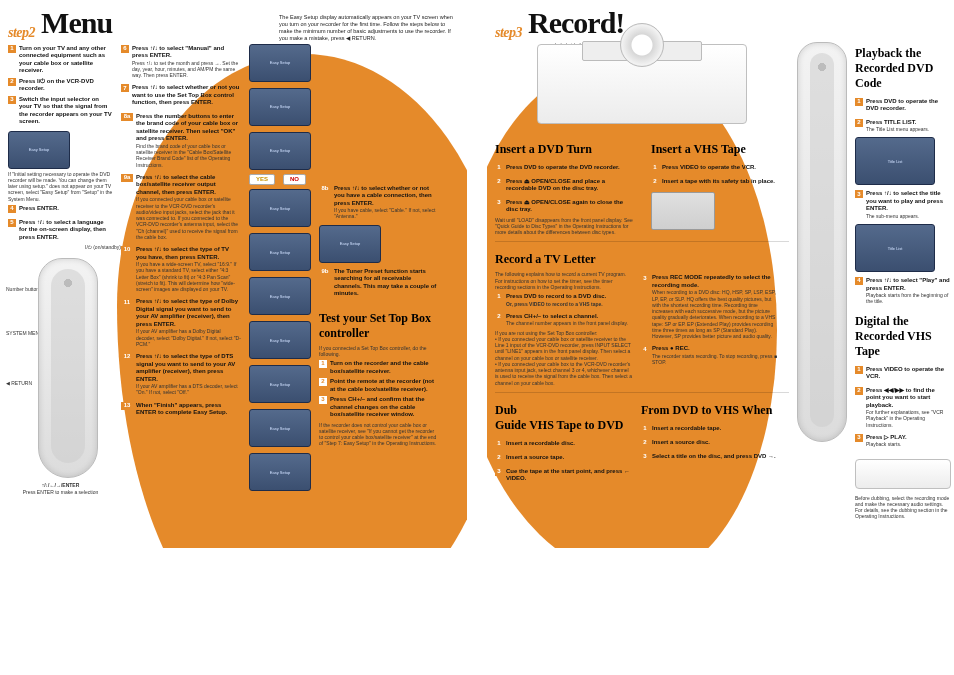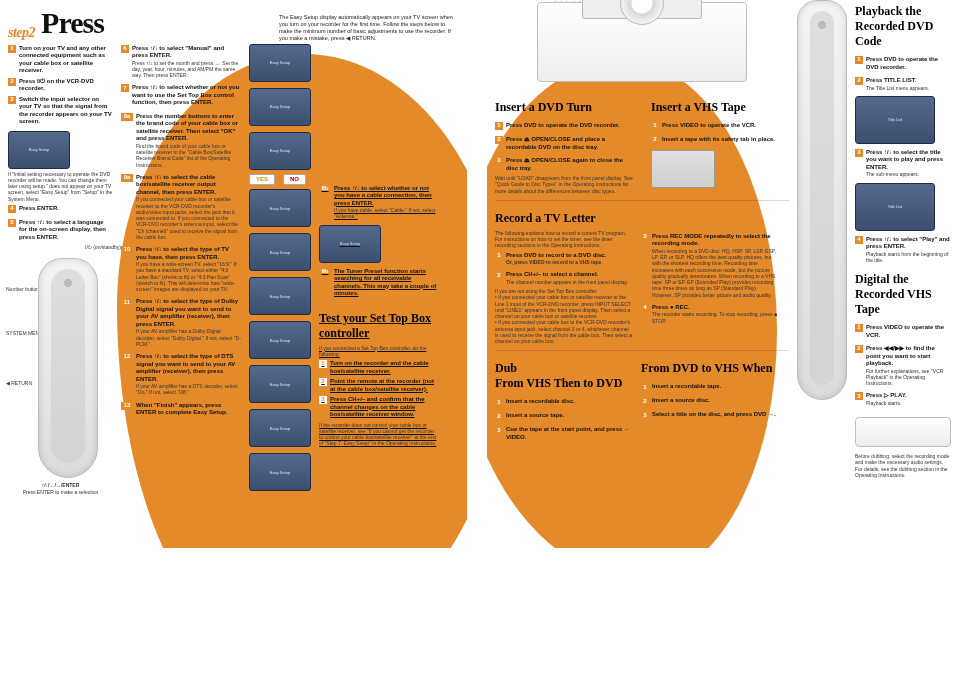--- a/index.html
+++ b/index.html
@@ -138,21 +138,21 @@
 <body>
 
 <div class="page">
 
   <div class="leftpage">
     <div class="blob-left"></div>
 
     <div class="z1">
       <div class="stepgroup">
         <span class="steptext">step2</span>
-        <span class="bigtitle">Press</span>
+        <span class="bigtitle">Menu</span>
         <div class="introtext">The Easy Setup display automatically appears on your TV screen when you turn on your recorder for the first time. Follow the steps below to make the minimum number of basic adjustments to use the recorder. If you make a mistake, press ◀ RETURN.</div>
       </div>
 
       <div class="row padL padR" style="align-items:flex-start;">
 
         <div class="col" style="width:105px;">
           <div>
             <div class="step">
                 <span class="num">1</span>
                 <span class="txt"><b>Turn on your TV and any other connected equipment such as your cable box or satellite receiver.</b></span>
@@ -236,21 +236,21 @@
                 <span class="yesno no">NO</span>
               </div>
               <div class="tvthumb">Easy Setup</div>
               <div class="tvthumb">Easy Setup</div>
               <div class="tvthumb">Easy Setup</div>
               <div class="tvthumb">Easy Setup</div>
               <div class="tvthumb">Easy Setup</div>
               <div class="tvthumb">Easy Setup</div>
               <div class="tvthumb">Easy Setup</div>
             </div>
-            <div class="col" style="width:120px;text-decoration:underline;">
+            <div class="col" style="width:120px;">
               <div style="height:140px;"></div>
               <div class="step">
                   <span class="num" style="width:12px;">8b</span>
                 <span class="txt"><b>Press ↑/↓ to select whether or not you have a cable connection, then press ENTER.</b><div class="tiny">If you have cable, select "Cable." If not, select "Antenna."</div></span>
                 </div>
               <div class="tvthumb" style="width:62px;">Easy Setup</div>
               <div class="step">
                   <span class="num" style="width:12px;">9b</span>
                 <span class="txt"><b>The Tuner Preset function starts searching for all receivable channels. This may take a couple of minutes.</b></span>
                 </div>
@@ -276,20 +276,24 @@
           </div>
         </div>
       </div>
     </div>
   </div>
 
   <div class="rightpage">
     <div class="blob-right"></div>
 
     <div class="z1 col" style="height:100%;">
+      <div class="stepgroup">
+        <span class="steptext">step3</span>
+        <span class="bigtitle">Record!</span>
+      </div>
 
       <div class="row padL padR" style="align-items:flex-start;">
 
         <div class="col" style="width:300px;">
           <div style="position:relative;height:96px;">
             <div class="labelline" style="position:absolute;left:60px;top:0;">Label side facing up</div>
             <div class="devicebox">
               <div class="dvdtray"></div>
               <div class="disc"></div>
             </div>
@@ -353,21 +357,21 @@
                   <span class="num">4</span>
                   <span class="txt"><b>Press ● REC.</b><div class="tiny">The recorder starts recording. To stop recording, press ■ STOP.</div></span>
                 </div>
             </div>
           </div>
 
           <div class="divider"></div>
           <div class="row">
             <div class="col" style="width:138px;">
               <div class="sectiontitle" style="white-space:pre-line;">Dub
-From VHS Then to DVD</div>
+Guide VHS Tape to DVD</div>
               <div class="step">
                   <span class="num">1</span>
                   <span class="txt"><b>Insert a recordable disc.</b></span>
                 </div>
               <div class="step">
                   <span class="num">2</span>
                   <span class="txt"><b>Insert a source tape.</b></span>
                 </div>
               <div class="step">
                   <span class="num">3</span>

